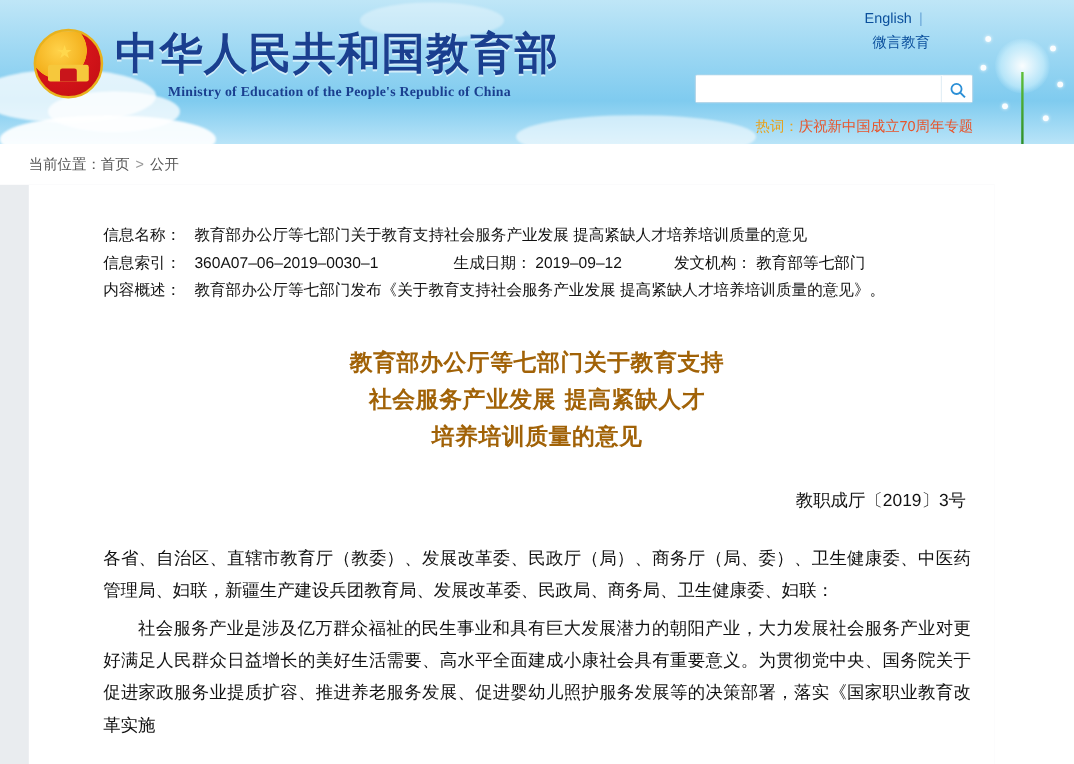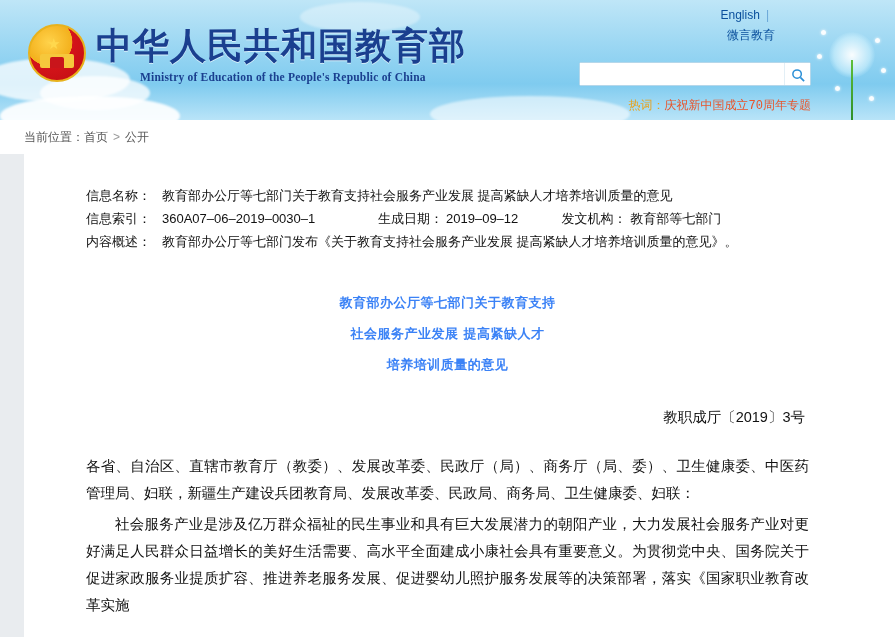--- a/index.html
+++ b/index.html
@@ -149,21 +149,20 @@
   }
   .search-btn svg { display: block; margin: 3px auto 0; }
 
   .hotword {
     position: absolute;
     right: 84px;
     top: 97px;
     font-size: 12px;
     color: #e8542b;
     white-space: nowrap;
-    font-family: Liberation Mono, monospace;
   }
   .hotword .hw-label { color: #e8a21b; }
   .hotword a { color: #e8542b; text-decoration: none; cursor: pointer; }
 
   .dandelion {
     position: absolute;
     right: 6px;
     top: 24px;
     width: 74px;
     height: 96px;
@@ -235,23 +234,23 @@
   .meta .val { color: #111; padding-right: 16px; }
   .meta .lbl2 { white-space: nowrap; width: 68px; color: #111; margin-left: 24px; }
   .meta .val2 { color: #111; }
 
   
   .doc-title {
     margin-top: 34px;
     text-align: center;
     font-family: "DejaVu Sans", sans-serif;
     font-weight: bold;
-    font-size: 13px;
+    font-size: 19px;
     line-height: 31px;
-    color: #3b82f6;
+    color: #a16207;
     letter-spacing: 0.5px;
   }
   .doc-number {
     margin-top: 28px;
     text-align: right;
     font-size: 14.5px;
     color: #111;
     padding-right: 4px;
   }
   .doc-body {

